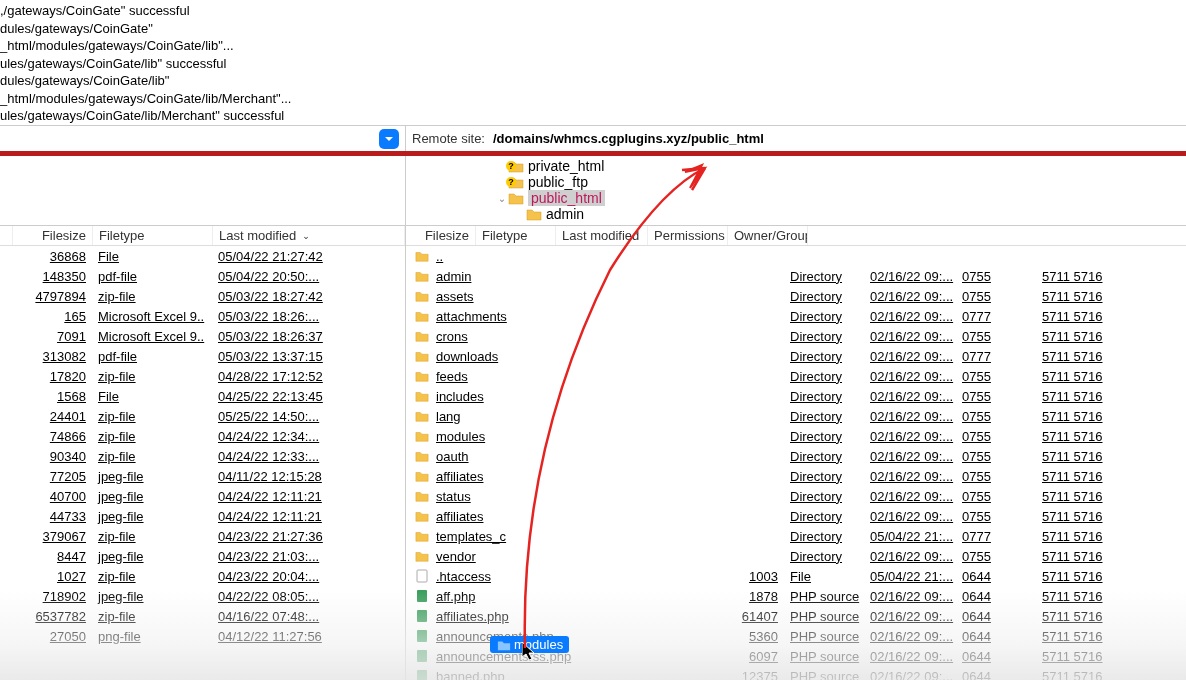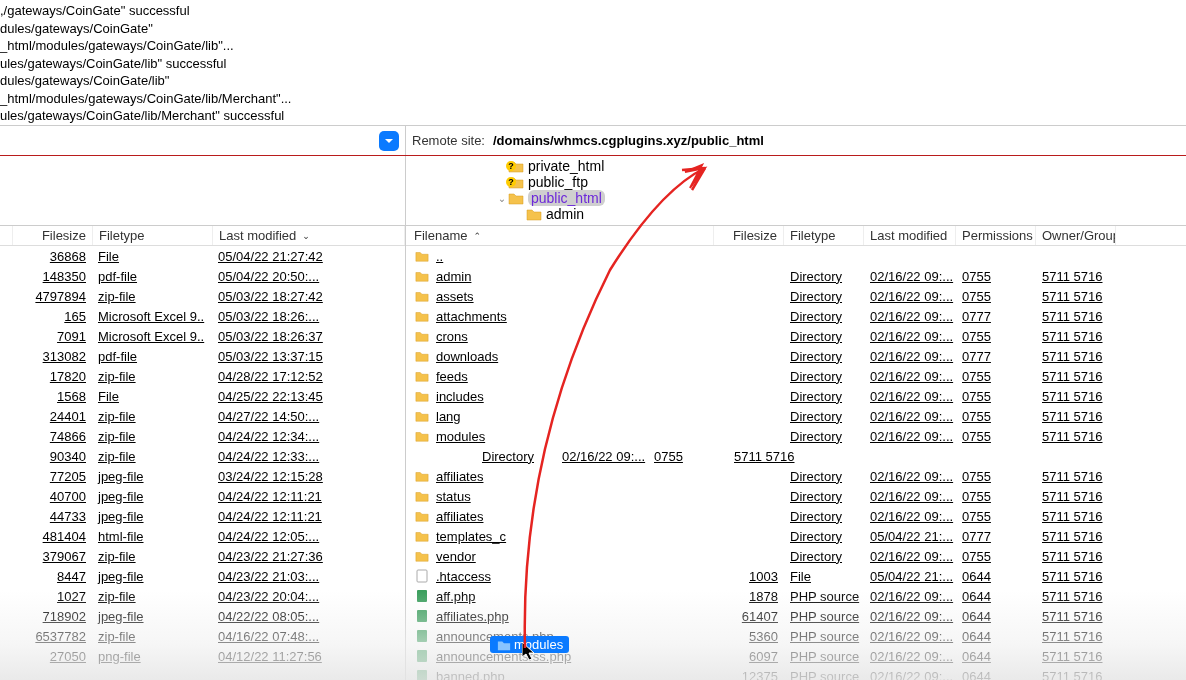--- a/index.html
+++ b/index.html
@@ -1,40 +1,40 @@
 <!DOCTYPE html>
 <html><head>
 <meta charset="utf-8">
 <style>
 * { margin: 0; padding: 0; box-sizing: border-box; font-family: -apple-system, BlinkMacSystemFont, "Segoe UI", sans-serif; font-size: 13px; }
 body { background: #fff; width: 1186px; height: 680px; overflow: hidden; }
 
 .log-area { padding: 2px 0; background: #fff; font-size: 12px; line-height: 1.35; color: #000; border-bottom: 1px solid #ccc; height: 126px; overflow: hidden; }
 .log-area div { white-space: nowrap; }
 
-.site-bar { display: flex; align-items: center; height: 30px; border-bottom: 1px solid #b91c1c; background: #fff; }
+.site-bar { display: flex; align-items: center; height: 30px; border-bottom: 5px solid #b91c1c; background: #fff; }
 .site-bar-left { width: 406px; display: flex; align-items: center; justify-content: flex-end; padding-right: 6px; border-right: 1px solid #ccc; height: 100%; }
 .site-bar-right { flex: 1; display: flex; align-items: center; padding: 0 6px; height: 100%; }
 .dropdown-btn { width: 20px; height: 20px; background: #0a7aff; border-radius: 5px; display: flex; align-items: center; justify-content: center; cursor: pointer; }
 .dropdown-btn svg { width: 10px; height: 10px; fill: #fff; }
 .site-label { color: #333; margin-right: 8px; }
 .site-input { flex: 1; border: none; outline: none; font-size: 13px; background: transparent; font-weight: bold; }
 
 .tree-area { height: 70px; border-bottom: 1px solid #ccc; display: flex; }
 .tree-left { width: 406px; border-right: 1px solid #ccc; }
 .tree-right { flex: 1; padding: 2px 0; overflow: hidden; }
 .tree-node { display: flex; align-items: center; height: 16px; padding-left: 0; font-size: 12px; }
 .tree-indent { display: inline-block; }
 .chevron { width: 12px; text-align: center; color: #888; cursor: pointer; font-size: 10px; }
 .folder-icon { width: 16px; height: 14px; margin-right: 4px; display: inline-flex; align-items: center; justify-content: center; }
 .folder-icon.q { position: relative; }
 .folder-icon svg { width: 16px; height: 14px; }
 .q-mark { position: absolute; font-size: 9px; font-weight: bold; color: #000; background: #ffcc00; border-radius: 50%; width: 10px; height: 10px; display: flex; align-items: center; justify-content: center; left: -2px; top: 2px; }
 .tree-label { font-size: 14px; }
-.tree-label.sel { background: #cfcfcf; color: #6d28d9; padding: 0 3px; border-radius: 6px; }
+.tree-label.sel { background: #cfcfcf; color: #be185d; padding: 0 3px; border-radius: 0; }
 
 .file-panes { display: flex; height: calc(680px - 126px - 30px - 70px); }
 .pane-left { width: 406px; border-right: 1px solid #ccc; overflow: hidden; }
 .pane-right { flex: 1; overflow: hidden; position: relative; }
 
 .file-header { display: flex; height: 20px; align-items: flex-start; border-bottom: 1px solid #ddd; font-size: 12px; color: #333; background: #fff; }
 .col { padding: 0 6px; border-right: 1px solid #eee; height: 100%; display: flex; align-items: center; overflow: hidden; white-space: nowrap; }
 .col.sortable { cursor: pointer; }
 .sort-ind { margin-left: 6px; font-size: 9px; }
 
@@ -198,57 +198,51 @@
         <div class="file-row">
           <div class="col col-pad"></div>
           <div class="col col-size">1568</div>
           <div class="col col-type">File</div>
           <div class="col col-mod">04/25/22 22:13:45</div>
         </div>
         <div class="file-row">
           <div class="col col-pad"></div>
           <div class="col col-size">24401</div>
           <div class="col col-type">zip-file</div>
-          <div class="col col-mod">04/27/22 14:50:...</div>
+          <div class="col col-mod">05/25/22 14:50:...</div>
         </div>
         <div class="file-row">
           <div class="col col-pad"></div>
           <div class="col col-size">74866</div>
           <div class="col col-type">zip-file</div>
           <div class="col col-mod">04/24/22 12:34:...</div>
         </div>
         <div class="file-row">
           <div class="col col-pad"></div>
           <div class="col col-size">90340</div>
           <div class="col col-type">zip-file</div>
           <div class="col col-mod">04/24/22 12:33:...</div>
         </div>
         <div class="file-row">
           <div class="col col-pad"></div>
           <div class="col col-size">77205</div>
           <div class="col col-type">jpeg-file</div>
-          <div class="col col-mod">03/24/22 12:15:28</div>
+          <div class="col col-mod">04/11/22 12:15:28</div>
         </div>
         <div class="file-row">
           <div class="col col-pad"></div>
           <div class="col col-size">40700</div>
           <div class="col col-type">jpeg-file</div>
           <div class="col col-mod">04/24/22 12:11:21</div>
         </div>
         <div class="file-row">
           <div class="col col-pad"></div>
           <div class="col col-size">44733</div>
           <div class="col col-type">jpeg-file</div>
           <div class="col col-mod">04/24/22 12:11:21</div>
-        </div>
-        <div class="file-row">
-          <div class="col col-pad"></div>
-          <div class="col col-size">481404</div>
-          <div class="col col-type">html-file</div>
-          <div class="col col-mod">04/24/22 12:05:...</div>
         </div>
         <div class="file-row">
           <div class="col col-pad"></div>
           <div class="col col-size">379067</div>
           <div class="col col-type">zip-file</div>
           <div class="col col-mod">04/23/22 21:27:36</div>
         </div>
         <div class="file-row">
           <div class="col col-pad"></div>
           <div class="col col-size">8447</div>
@@ -276,24 +270,20 @@
         <div class="file-row">
           <div class="col col-pad"></div>
           <div class="col col-size">27050</div>
           <div class="col col-type">png-file</div>
           <div class="col col-mod">04/12/22 11:27:56</div>
         </div>
       </div>
   </div>
   <div class="pane-right">
     <div class="file-header">
-      <div class="col col-name sortable">
-          <span>Filename</span>
-          <span class="sort-ind">⌃</span>
-        </div>
       <div class="col col-size sortable">Filesize</div>
       <div class="col col-type sortable">Filetype</div>
       <div class="col col-mod sortable">Last modified</div>
       <div class="col col-perm sortable">Permissions</div>
       <div class="col col-owner sortable">Owner/Group</div>
     </div>
     <div id="right-rows" style="position:relative;">
         <div class="file-row">
           <div class="col col-name">
             <span class="ficon">
@@ -438,20 +428,28 @@
             </span>
             <span>modules</span>
           </div>
           <div class="col col-size"></div>
           <div class="col col-type">Directory</div>
           <div class="col col-mod">02/16/22 09:...</div>
           <div class="col col-perm">0755</div>
           <div class="col col-owner">5711 5716</div>
         </div>
         <div class="file-row">
+          <div class="col col-name">
+            <span class="ficon">
+              <svg viewBox="0 0 16 14">
+                <path d="M1 3 L6 3 L8 5 L15 5 L15 13 L1 13 Z" fill="#f5c24c" stroke="#d69a1e" stroke-width="0.5"></path>
+              </svg>
+            </span>
+            <span>oauth</span>
+          </div>
           <div class="col col-size"></div>
           <div class="col col-type">Directory</div>
           <div class="col col-mod">02/16/22 09:...</div>
           <div class="col col-perm">0755</div>
           <div class="col col-owner">5711 5716</div>
         </div>
         <div class="file-row">
           <div class="col col-name">
             <span class="ficon">
               <svg viewBox="0 0 16 14">

